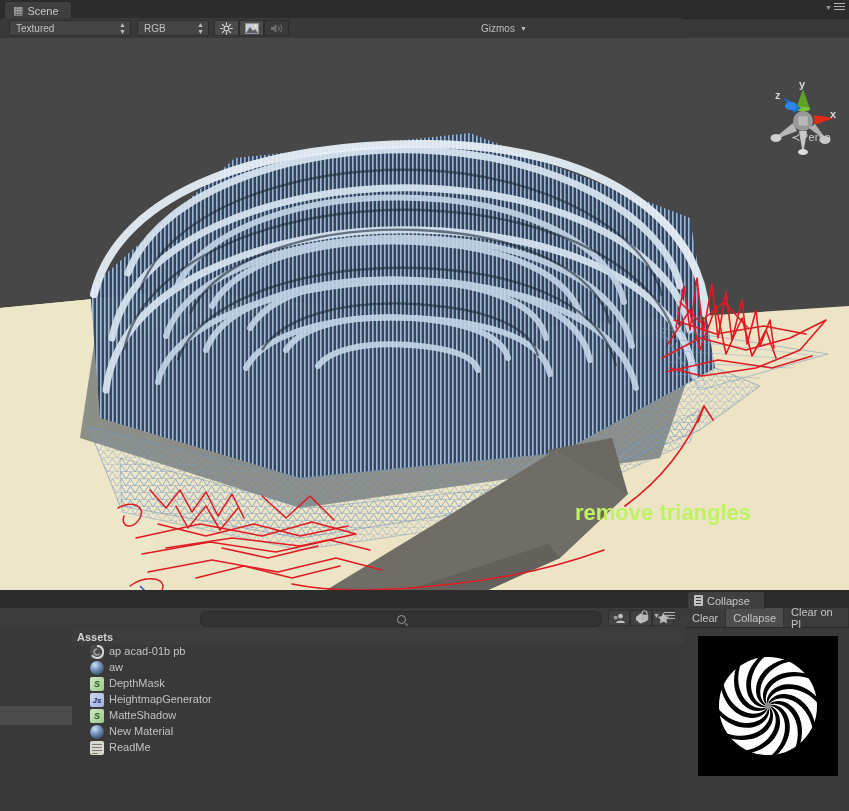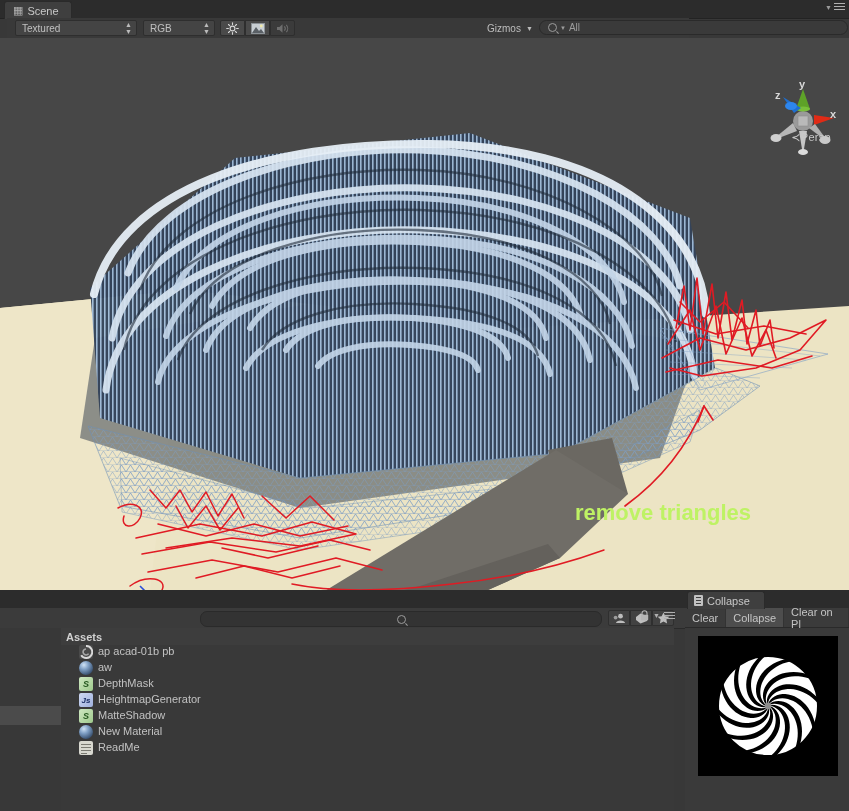--- a/index.html
+++ b/index.html
@@ -16,21 +16,21 @@
        background:#3f3f3f;border:1px solid #2a2a2a;border-bottom:none;
        border-radius:3px 3px 0 0;display:flex;align-items:center;gap:4px;
        color:#c8c8c8;font-size:11px;}
   .tab .hashicon{font-size:11px;color:#b0b0b0;line-height:1;}
   .tabmenu{position:absolute;right:4px;top:3px;display:flex;align-items:center;gap:2px;
            color:#9a9a9a;font-size:9px;}
   .hamb{display:inline-block;width:11px;height:8px;position:relative;}
   .hamb i{position:absolute;left:0;width:11px;height:1px;background:#b0b0b0;display:block;}
   .hamb i:nth-child(1){top:0}.hamb i:nth-child(2){top:3px}.hamb i:nth-child(3){top:6px}
 
-  .scenetools{position:absolute;left:7px;top:18px;width:682px;height:20px;
+  .scenetools{position:absolute;left:1px;top:18px;width:682px;height:20px;
               background:#393939;border-bottom:1px solid #22c55e;}
   .dd{position:absolute;top:2px;height:16px;background:#444;border:1px solid #2e2e2e;
       border-radius:2px;display:flex;align-items:center;justify-content:space-between;
       padding:0 4px 0 6px;color:#c0c0c0;font-size:10px;box-sizing:border-box;}
   .dd .arrows{font-size:7px;line-height:7px;color:#bbb;display:flex;flex-direction:column;}
   #dd-draw{left:8px;width:122px;}
   #dd-rgb{left:136px;width:72px;}
   .tglbtn{position:absolute;top:2px;height:16px;width:25px;background:#4a4a4a;
           border:1px solid #2e2e2e;display:flex;align-items:center;justify-content:center;
           box-sizing:border-box;}
@@ -68,21 +68,21 @@
   .ptool{position:absolute;top:2px;width:22px;height:16px;display:flex;align-items:center;
          justify-content:center;background:#424242;border:1px solid #2f2f2f;box-sizing:border-box;}
   #pt-type{left:608px;border-radius:2px 0 0 2px;}
   #pt-label{left:630px;}
   #pt-fav{left:652px;border-radius:0 2px 2px 0;}
   .lockrow{position:absolute;right:10px;top:2px;display:flex;align-items:center;gap:4px;}
 
   #proj-sidebar{position:absolute;left:0;top:38px;width:72px;height:183px;background:#383838;
                 border-right:1px solid #2a2a2a;}
   .side-sel{position:absolute;left:0;top:78px;width:72px;height:19px;background:#4b4b4b;}
-  #proj-list{position:absolute;left:61px;top:38px;width:613px;height:183px;background:#393939;}
+  #proj-list{position:absolute;left:72px;top:38px;width:613px;height:183px;background:#393939;}
   .assets-hdr{height:17px;display:flex;align-items:center;padding-left:5px;color:#d2d2d2;
               font-size:11px;font-weight:bold;background:#3d3d3d;}
   .arow{height:16px;display:flex;align-items:flex-start;gap:5px;padding-left:18px;color:#c2c2c2;
         font-size:11px;}
   .arow .ico{width:14px;height:14px;flex:none;border-radius:2px;position:relative;
              display:flex;align-items:center;justify-content:center;overflow:hidden;}
   .ico.sphere{background:radial-gradient(circle at 35% 28%,#cfe2f5 0%,#7f9fc4 34%,#3f5878 72%,#243445 100%);
               border-radius:50%;}
   .ico.shader{background:linear-gradient(135deg,#cfe8c2,#9ec98c);color:#24561f;font-size:9px;
               font-weight:bold;font-style:italic;}
@@ -172,25 +172,20 @@
       <div class="tglbtn off" id="tgl-audio">
         <svg width="14" height="11" viewBox="0 0 14 11">
           <path d="M1 4 H3.5 L6.5 1.3 V9.7 L3.5 7 H1 Z" fill="#6e6e6e"></path>
           <path d="M8.4 3.3 A3.4 3.4 0 0 1 8.4 7.7" fill="none" stroke="#6e6e6e" stroke-width="1.1"></path>
           <path d="M10.3 1.8 A5.6 5.6 0 0 1 10.3 9.2" fill="none" stroke="#6e6e6e" stroke-width="1.1"></path>
         </svg>
       </div>
       <div class="dd" id="dd-gizmos">
         <span>Gizmos</span>
         <span class="caret">▼</span>
-      </div>
-      <div class="searchbox">
-        <span class="magnifier"></span>
-        <span style="font-size:6px;color:#9c9c9c">▼</span>
-        <span>All</span>
       </div>
     </div>
 
     <div id="viewport">
       <svg width="849" height="552" viewBox="0 0 849 552">
         <defs>
           <clipPath id="vpclip">
               <rect x="0" y="0" width="849" height="552"></rect>
             </clipPath>
           <linearGradient id="gmesh" x1="0" y1="0" x2="0" y2="1">

